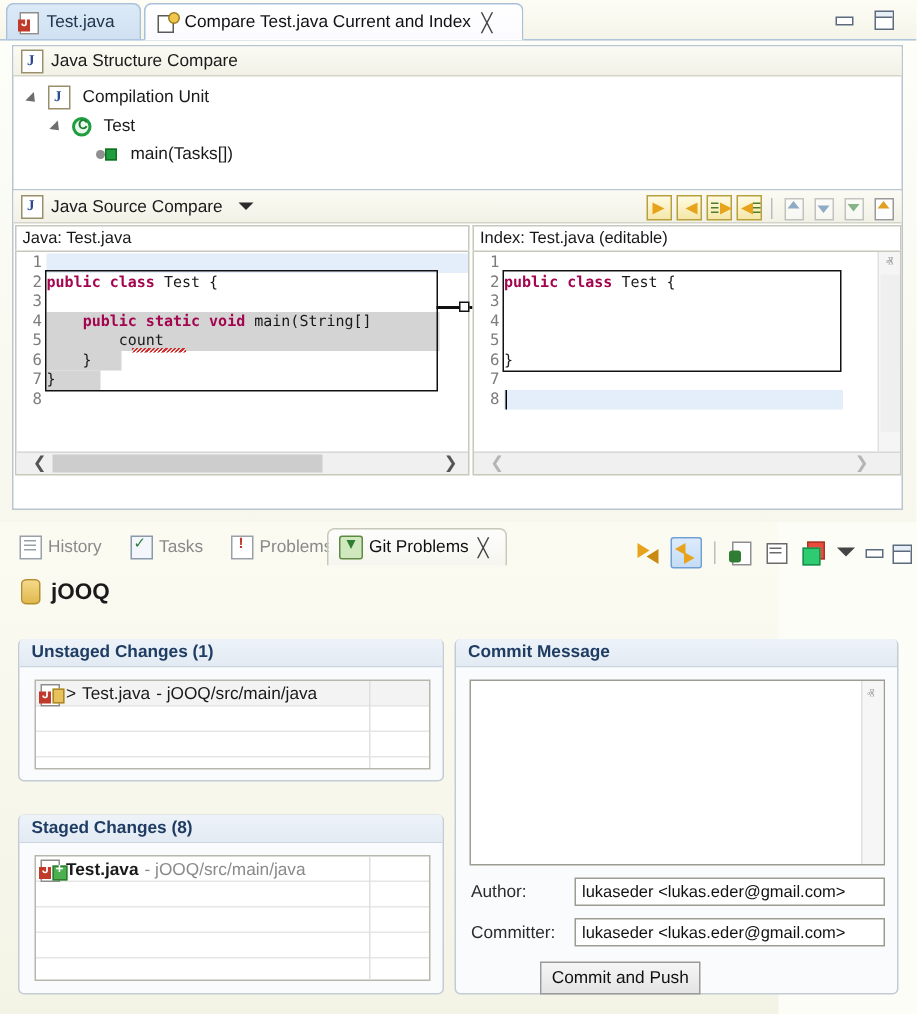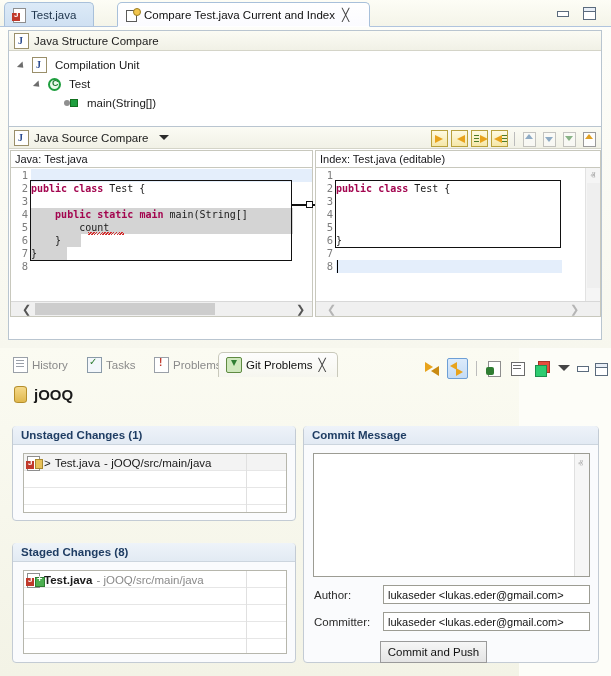--- a/index.html
+++ b/index.html
@@ -22,21 +22,21 @@
     background:linear-gradient(#fdfdf6,#f4f4e8);}
   #tabbar:after{content:"";position:absolute;left:0;bottom:0;width:611px;height:1px;background:#b0c4de;}
 
   .tab{position:absolute;top:2px;height:25px;box-sizing:border-box;
     display:flex;align-items:center;gap:5px;padding:0 8px;
     border-top-left-radius:5px;border-top-right-radius:5px;
     font-size:11.5px;}
   .tab.inactive{background:linear-gradient(#dceaf7,#cfe0f2);
     border:1px solid #a8c0da;border-bottom:none;color:#20364d;}
   .tab.active{background:linear-gradient(#ffffff,#fbfbff);
-    border:1px solid #a8c0da;border-bottom:1px solid #ffffff;color:#111;z-index:3;margin-left:21px;}
+    border:1px solid #a8c0da;border-bottom:1px solid #ffffff;color:#111;z-index:3;}
   #tab-test{left:4px;width:90px;}
   #tab-compare{left:96px;width:253px;}
 
   .tab-close{font-size:12px;color:#444;line-height:1;margin-left:2px;}
 
   
   .winbtn{position:absolute;width:13px;height:13px;}
   .winbtn .min{position:absolute;left:1px;top:4px;width:10px;height:4px;border:1px solid #5b6b7d;background:#fff;}
   .winbtn .max{position:absolute;left:1px;top:1px;width:11px;height:11px;border:1px solid #5b6b7d;background:#fff;}
   .winbtn .max:after{content:"";position:absolute;left:0;top:0;width:11px;height:3px;background:#e8eef6;border-bottom:1px solid #5b6b7d;}
@@ -233,21 +233,21 @@
       </div>
 
       <div class="treerow nosel" style="left:26px;top:45px;">
         <span class="arrow"></span>
         <span class="ico ico-class"></span>
         <span style="margin-left:4px;">Test</span>
       </div>
 
       <div class="treerow nosel" style="left:55px;top:64px;">
         <span class="ico ico-method"></span>
-        <span style="margin-left:5px;">main(String[])</span>
+        <span style="margin-left:5px;">main(Tasks[])</span>
       </div>
     </div>
 
     <div id="srccmp">
       <div id="srccmp-head" class="nosel">
         <span class="ico ico-java"></span>
         <span>Java Source Compare</span>
         <span class="caret-down"></span>
 
         <div id="cmp-toolbar">
@@ -311,21 +311,21 @@
           <span class="lnum" style="top:14px;">2</span>
           <span class="lnum" style="top:27px;">3</span>
           <span class="lnum" style="top:40px;">4</span>
           <span class="lnum" style="top:53px;">5</span>
           <span class="lnum" style="top:66px;">6</span>
           <span class="lnum" style="top:79px;">7</span>
           <span class="lnum" style="top:92px;">8</span>
         </div>
 
         <div class="codeline" style="top:14px;"><span class="kw">public class</span> Test {</div>
-        <div class="codeline" style="top:40px;">    <span class="kw">public static main</span> main(String[]</div>
+        <div class="codeline" style="top:40px;">    <span class="kw">public static void</span> main(String[]</div>
         <div class="codeline" style="top:53px;">        count</div>
         <div class="codeline" style="top:66px;">    }</div>
         <div class="codeline" style="top:79px;">}</div>
         <div class="squig" style="left:77px;top:64px;width:36px;"></div>
 
         <div class="outline" style="left:19px;top:12px;width:262px;height:81px;"></div>
 
         <div class="hscroll" style="left:0;bottom:0;width:100%;">
           <span class="ar" style="left:8px;">❮</span>
           <span class="thumb" style="left:24px;width:180px;"></span>
@@ -488,18 +488,18 @@
       <span class="flbl nosel" style="left:10px;top:162px;">Author:</span>
       <div class="finput" style="left:79px;top:158px;width:207px;height:19px;">
         <span>lukaseder &lt;lukas.eder@gmail.com&gt;</span>
       </div>
 
       <span class="flbl nosel" style="left:10px;top:189px;">Committer:</span>
       <div class="finput" style="left:79px;top:185px;width:207px;height:19px;">
         <span>lukaseder &lt;lukas.eder@gmail.com&gt;</span>
       </div>
 
-      <div class="btn" style="left:56px;top:214px;width:107px;height:22px;margin-left:20px;">
+      <div class="btn" style="left:56px;top:214px;width:107px;height:22px;">
         <span>Commit and Push</span>
       </div>
     </div>
   </div>
 </div>
 
 </body></html>

